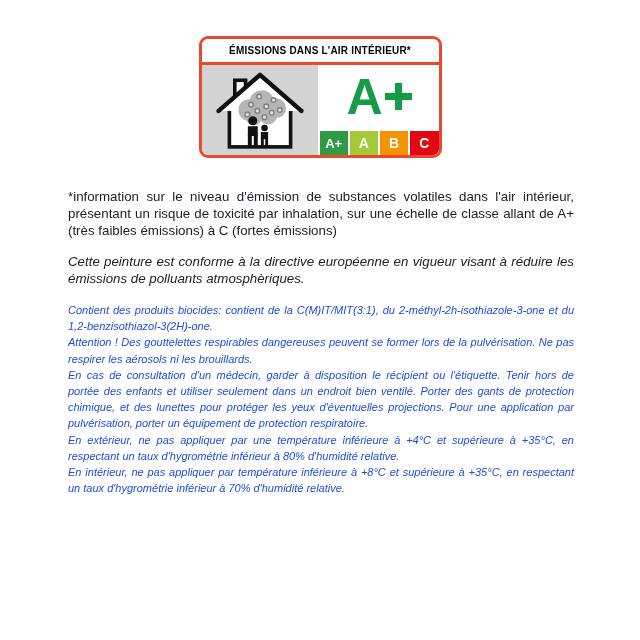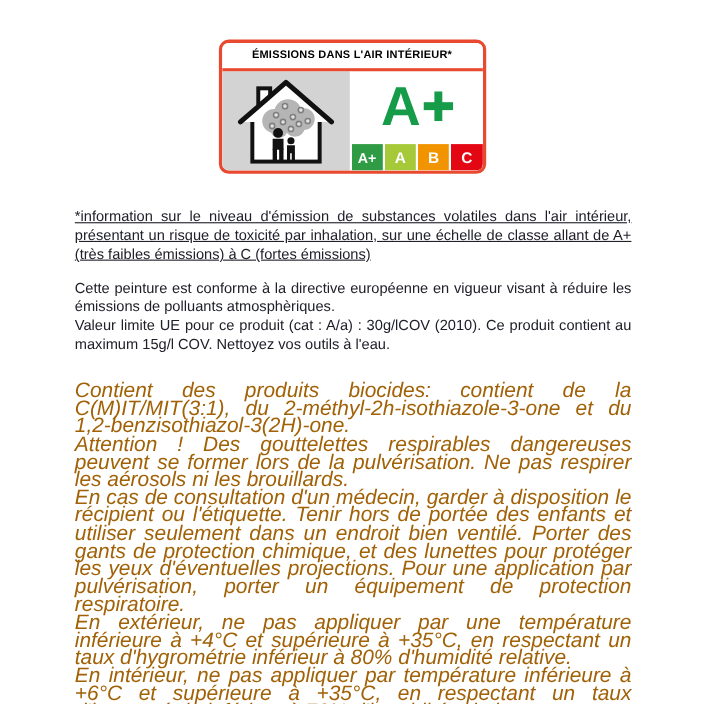--- a/index.html
+++ b/index.html
@@ -36,23 +36,23 @@
     flex:1;display:flex;align-items:center;justify-content:center;
     color:#ffffff;font-weight:bold;font-size:14px;line-height:1;
   }
   .scale-cell.first{font-size:13px;}
   
   .text-col{
     margin:30px 66px 0 68px;color:#20202a;
     font-size:13.3px;line-height:17px;text-align:justify;
   }
   .text-col p{margin:0;}
-  p.footnote{margin-bottom:14px;text-decoration:underline;}
-  .para-group{margin-bottom:27px;}
-  .safety-group{font-style:italic;font-size:19px;line-height:16.2px;color:#a16207;}
+  p.footnote{margin-bottom:14px;}
+  .para-group{margin-bottom:15px;font-style:italic;}
+  .safety-group{font-style:italic;font-size:11px;line-height:16.2px;color:#1d4ed8;}
 </style>
 </head>
 <body>
 
 <div class="label-box" style="border-color: rgb(232, 73, 47);">
 
   <div class="label-title" style="border-bottom-color: rgb(232, 73, 47);">ÉMISSIONS DANS L'AIR INTÉRIEUR*</div>
 
   <div class="label-body">
 
@@ -118,23 +118,22 @@
     </div>
 
   </div>
 </div>
 
 <div class="text-col">
   <p class="footnote">*information sur le niveau d'émission de substances volatiles dans l'air intérieur, présentant un risque de toxicité par inhalation, sur une échelle de classe allant de A+ (très faibles émissions) à C (fortes émissions)</p>
 
   <div class="para-group">
     <p>Cette peinture est conforme à la directive européenne en vigueur visant à réduire les émissions de polluants atmosphèriques.</p>
-    <p>Valeur limite UE pour ce produit (cat : A/a) : 30g/lCOV (2010). Ce produit contient au maximum 15g/l COV. Nettoyez vos outils à l'eau.</p>
   </div>
 
   <div class="safety-group">
     <p>Contient des produits biocides: contient de la C(M)IT/MIT(3:1), du 2-méthyl-2h-isothiazole-3-one et du 1,2-benzisothiazol-3(2H)-one.</p>
     <p>Attention ! Des gouttelettes respirables dangereuses peuvent se former lors de la pulvérisation. Ne pas respirer les aérosols ni les brouillards.</p>
     <p>En cas de consultation d'un médecin, garder à disposition le récipient ou l'étiquette. Tenir hors de portée des enfants et utiliser seulement dans un endroit bien ventilé. Porter des gants de protection chimique, et des lunettes pour protéger les yeux d'éventuelles projections. Pour une application par pulvérisation, porter un équipement de protection respiratoire.</p>
     <p>En extérieur, ne pas appliquer par une température inférieure à +4°C et supérieure à +35°C, en respectant un taux d'hygrométrie inférieur à 80% d'humidité relative.</p>
-    <p>En intérieur, ne pas appliquer par température inférieure à +6°C et supérieure à +35°C, en respectant un taux d'hygrométrie inférieur à 70% d'humidité relative.</p>
+    <p>En intérieur, ne pas appliquer par température inférieure à +8°C et supérieure à +35°C, en respectant un taux d'hygrométrie inférieur à 70% d'humidité relative.</p>
   </div>
 </div>
 
 </body></html>

